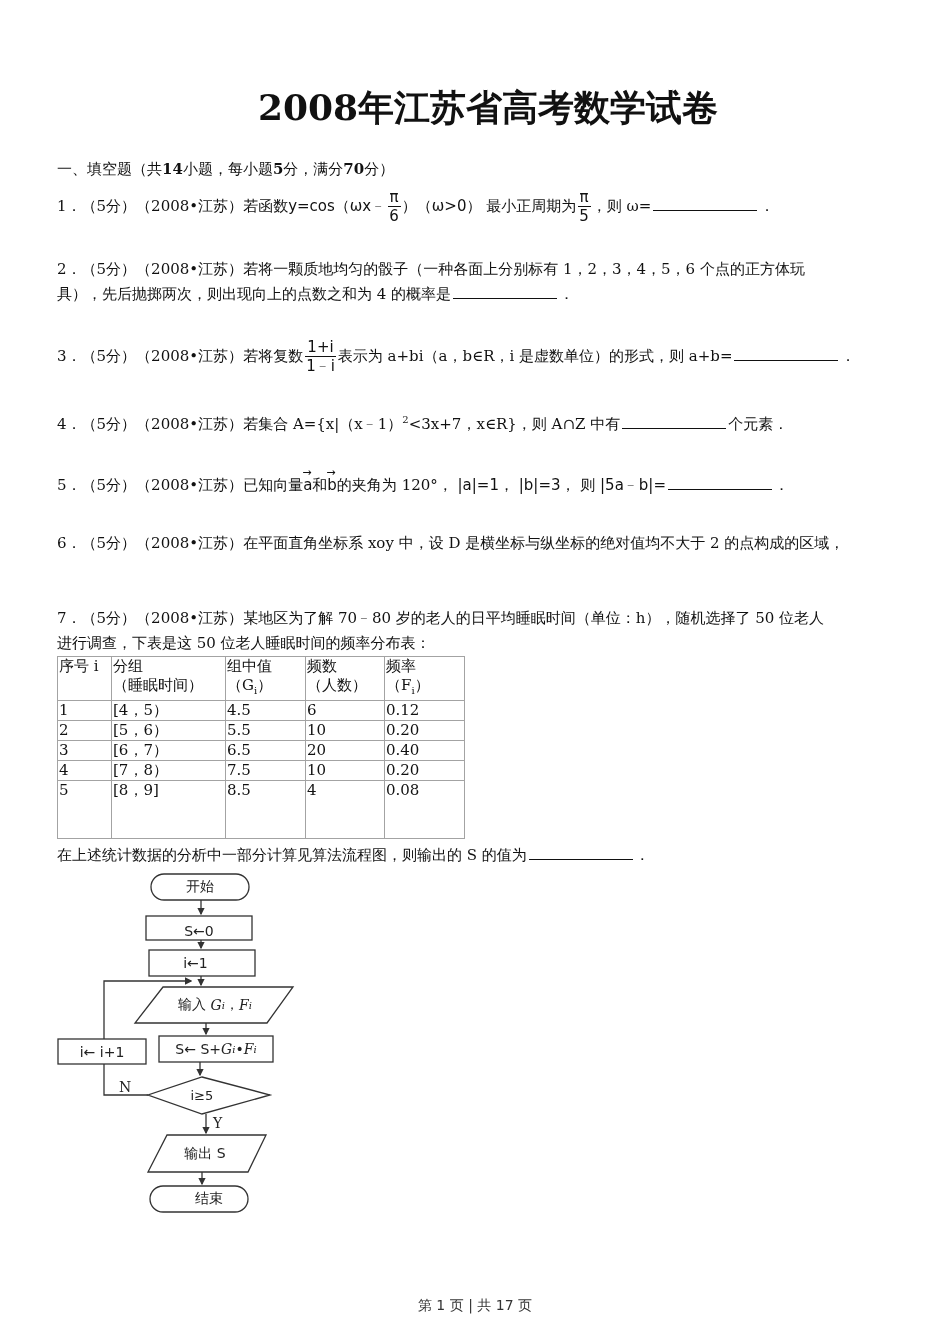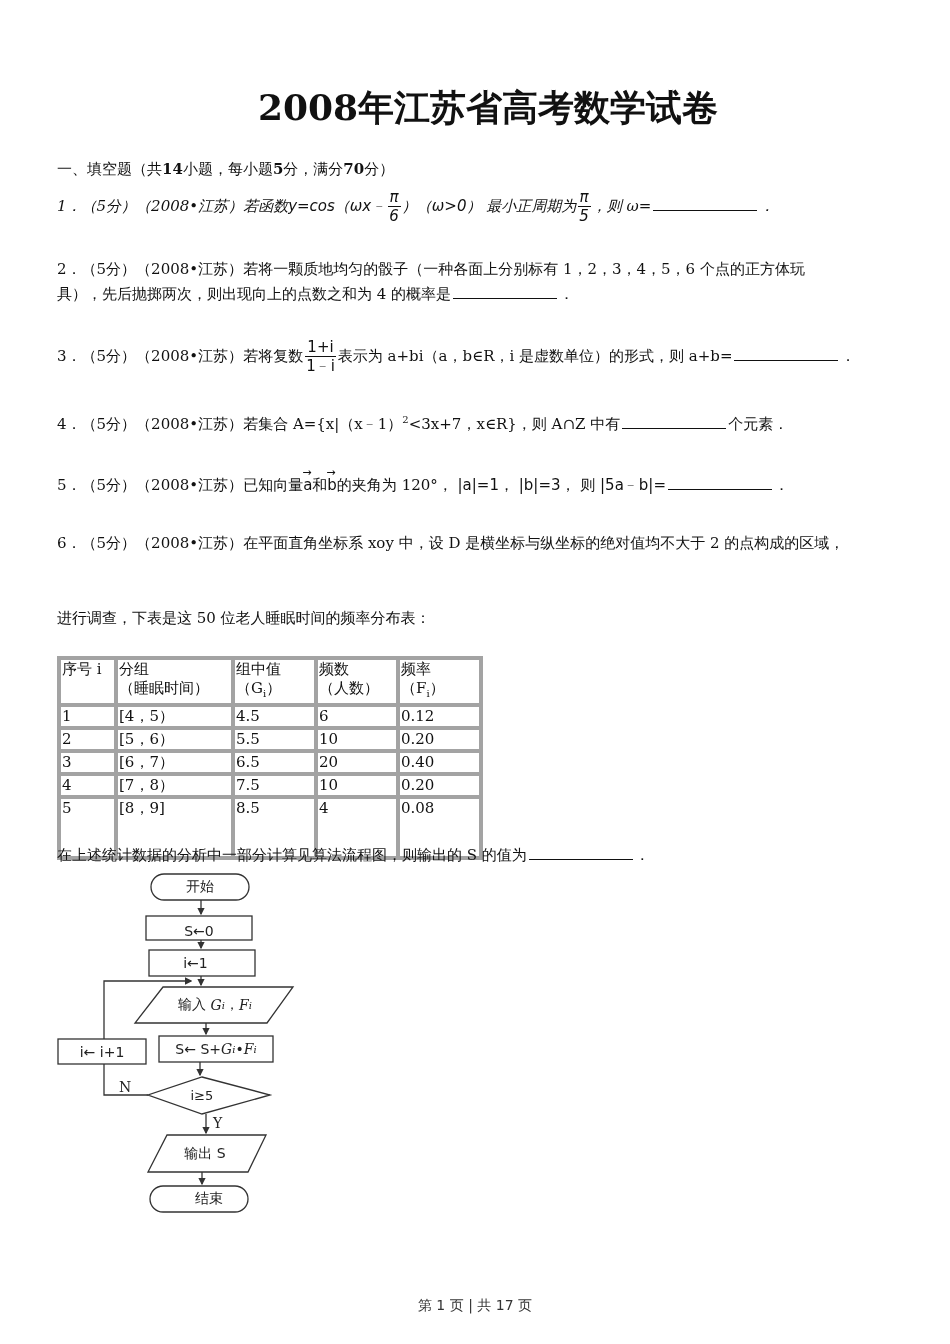--- a/index.html
+++ b/index.html
@@ -35,21 +35,21 @@
     content: "→"; position: absolute; top: -9px; left: -1px; font-size: 11px;
   }
   sup { font-size: 10px; }
   sub { font-size: 10px; }
 
   table.freq {
     position: absolute; left: 57px; top: 656px; border-collapse: collapse;
     font-size: 15px; line-height: 19px;
   }
   table.freq td {
-    border: 4px solid #a3a3a3; padding: 0 0 0 1px; vertical-align: top; text-align: left;
+    border: 1px solid #a3a3a3; padding: 0 0 0 1px; vertical-align: top; text-align: left;
   }
   .col1 { width: 52px; } .col2 { width: 112px; } .col3 { width: 78px; }
   .col4 { width: 77px; } .col5 { width: 78px; }
   .hdr td { height: 43px; }
   .row td { height: 19px; }
   .row.last td { height: 57px; }
   .sub-center { display: block; }
 
   .flow { position: absolute; left: 55px; top: 870px; width: 260px; height: 350px; }
   .flow svg { position: absolute; left: 0; top: 0; }
@@ -65,21 +65,21 @@
     font-family: "DejaVu Sans", sans-serif; font-size: 14px; color: #333;
   }
 </style>
 </head>
 <body>
 
 <div class="page-title">2008年江苏省高考数学试卷</div>
 
 <div class="section-heading"><span>一、填空题（共</span><b>14</b><span>小题，每小题</span><b>5</b><span>分，满分</span><b>70</b><span>分）</span></div>
 
-<div class="q" style="top:188px;font-style:italic;">
+<div class="q" style="top:188px;">
   <span>1．</span><span>（5分）（2008•江苏）</span><span>若函数</span><span class="mathsans">y=cos（ωx﹣</span><span class="frac">
       <span class="num">π</span>
       <span class="den">6</span>
     </span><span class="mathsans">）（ω&gt;0）</span> <span>最小正周期为</span><span class="frac">
       <span class="num">π</span>
       <span class="den">5</span>
     </span><span>，则 ω=</span><span class="blank"></span><span>．</span>
 </div>
 
 <div class="q" style="top:257px;">
@@ -100,20 +100,21 @@
 
 <div class="q" style="top:469px;">
   <span>5．</span><span>（5分）（2008•江苏）</span><span>已知向量</span><span class="vec">a</span><span>和</span><span class="vec">b</span><span>的夹角为 120°，</span> <span class="mathsans">|a|=1，</span> <span class="mathsans">|b|=3，</span> <span>则</span> <span class="mathsans">|5a﹣b|=</span><span class="blank"></span><span>．</span>
 </div>
 
 <div class="q" style="top:531px;">
   <div><span>6．</span><span>（5分）（2008•江苏）</span><span>在平面直角坐标系 xoy 中，设 D 是横坐标与纵坐标的绝对值均不大于 2 的点构成的区域，</span></div>
 </div>
 
 <div class="q" style="top:606px;">
+  <div><span>7．</span><span>（5分）（2008•江苏）</span><span>某地区为了解 70﹣80 岁的老人的日平均睡眠时间（单位：h），随机选择了 50 位老人</span></div>
   <div><span>进行调查，下表是这 50 位老人睡眠时间的频率分布表：</span></div>
 </div>
 
 <table class="freq">
   <tbody>
       <tr class="hdr">
     <td class="col1"><span>序号 i</span></td>
     <td class="col2"><span>分组</span><span class="sub-center">（睡眠时间）</span></td>
     <td class="col3"><span>组中值</span><span class="sub-center"><span>（G</span><sub>i</sub><span>）</span></span></td>
     <td class="col4"><span>频数</span><span class="sub-center">（人数）</span></td>

